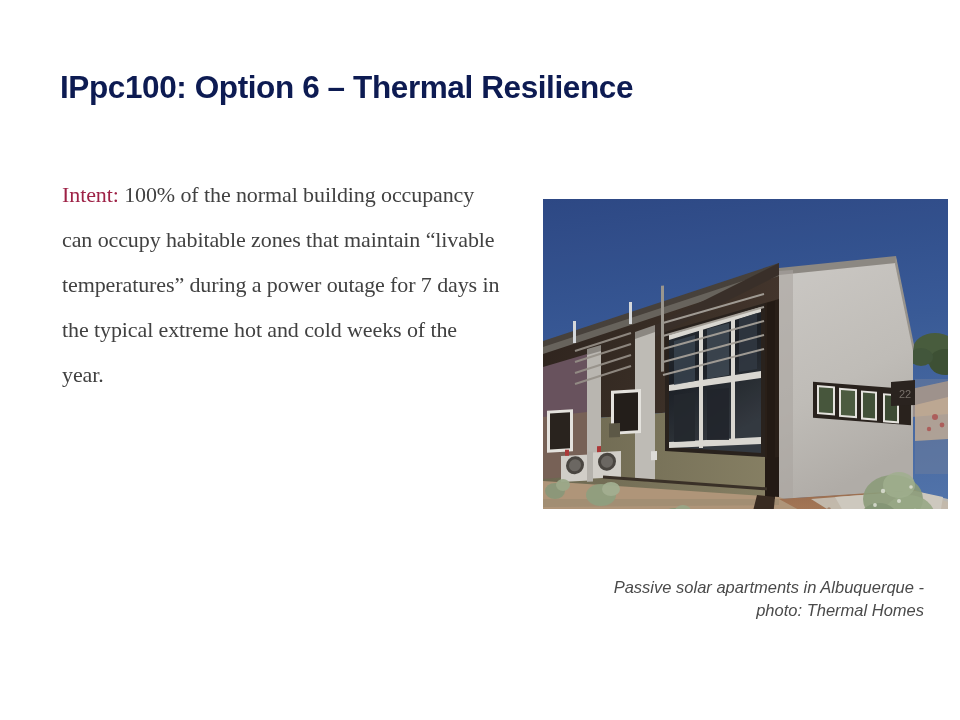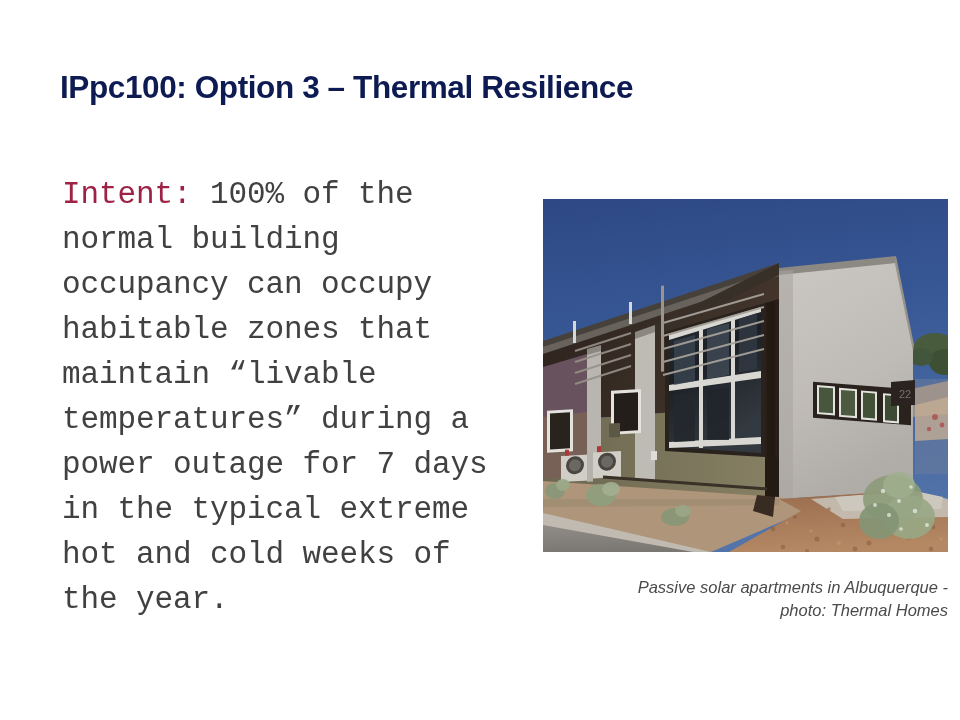--- a/index.html
+++ b/index.html
@@ -36,62 +36,62 @@
     line-height: 38px;
     white-space: nowrap;
   }
 
   
   .body-block {
     position: absolute;
     left: 62px;
     top: 172px;
     width: 440px;
-    font-family: Liberation Mono, monospace;
-    font-size: 31px;
+    font-family: Liberation Serif, serif;
+    font-size: 22px;
     line-height: 45px;
     color: #414141;
     letter-spacing: -0.1px;
   }
   .intent-label {
     color: #9E2246;
   }
 
   
   .photo-frame {
     position: absolute;
     left: 543px;
     top: 199px;
     width: 405px;
-    height: 353px;
+    height: 310px;
     overflow: hidden;
     background: #2f4f86;
   }
   .photo-svg { display: block; width: 405px; height: 353px; }
 
   
   .photo-caption {
     position: absolute;
-    left: 548px;
+    left: 524px;
     top: 576px;
     width: 400px;
     text-align: right;
     font-family: "Liberation Sans", sans-serif;
     font-style: italic;
     font-size: 16.5px;
     line-height: 23px;
     color: #4a4a4a;
   }
 </style>
 </head>
 <body>
 
 <div class="slide">
 
-  <div class="slide-title">IPpc100: Option 3 – Thermal Resilience</div>
+  <div class="slide-title">IPpc100: Option 6 – Thermal Resilience</div>
 
   <div class="body-block">
     <span class="intent-label">Intent:</span><span> 100% of the normal building occupancy can occupy habitable zones that maintain “livable temperatures” during a power outage for 7 days in the typical extreme hot and cold weeks of the year.</span>
   </div>
 
   <div class="photo-frame">
     <svg class="photo-svg" viewBox="0 0 405 353" preserveAspectRatio="none">
       <defs>
         <linearGradient id="skyGrad" x1="0" y1="0" x2="0.15" y2="1">
           <stop offset="0%" stop-color="#2E4A87"></stop>

